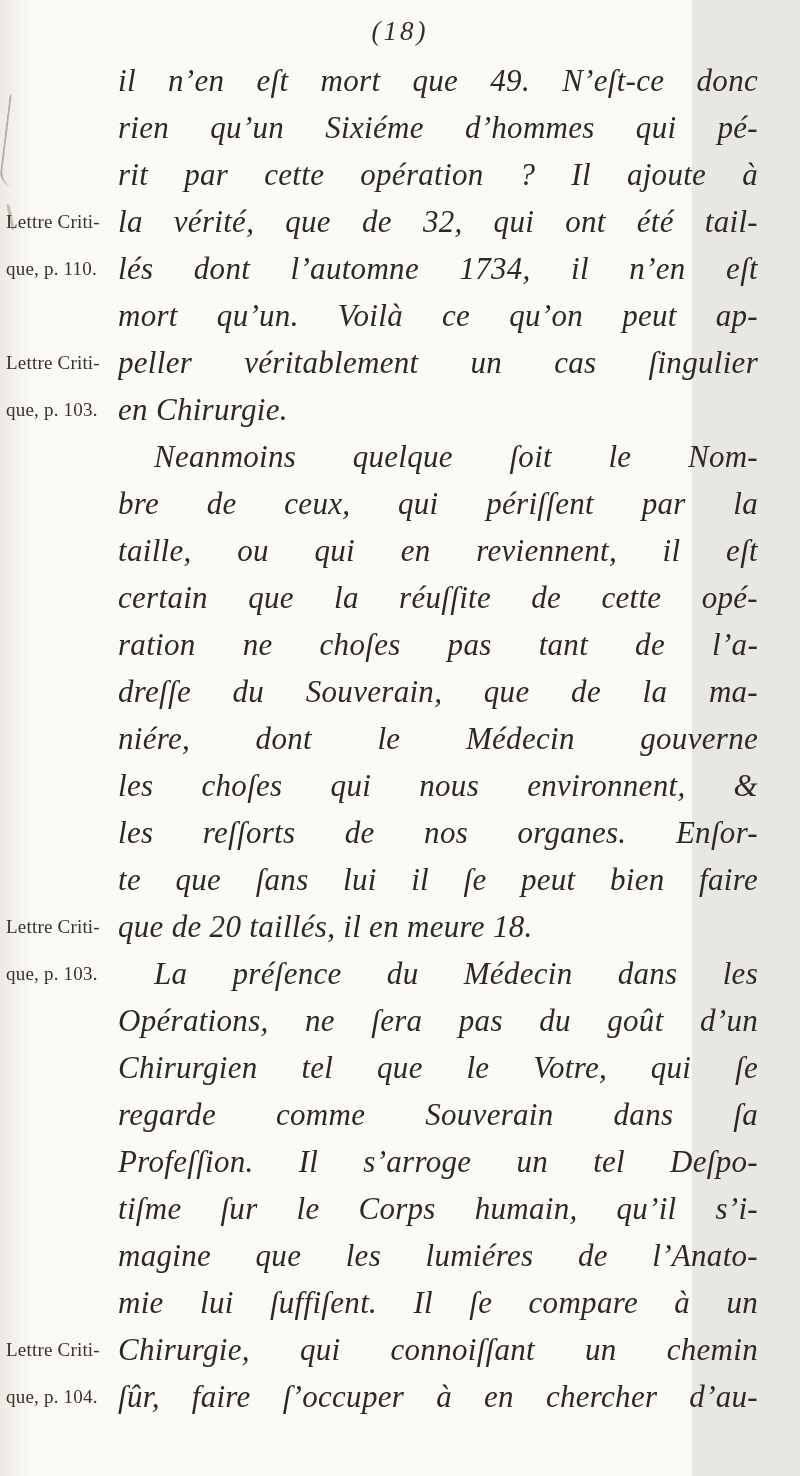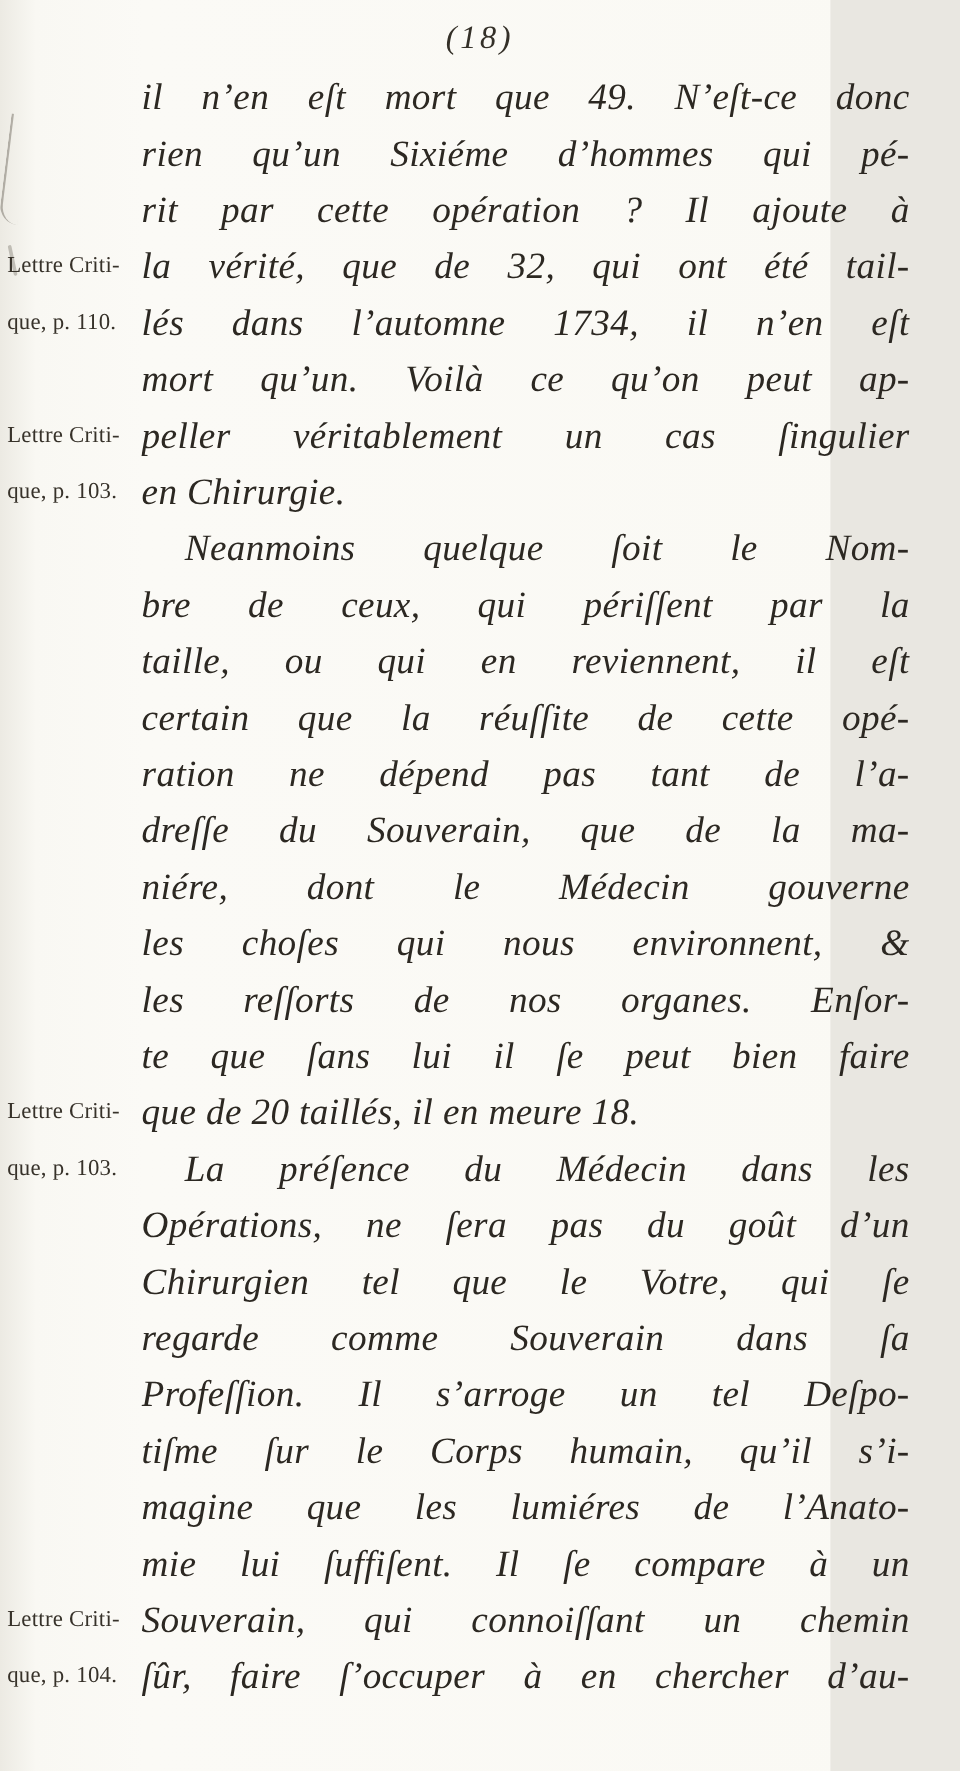--- a/index.html
+++ b/index.html
@@ -65,44 +65,44 @@
   <div class="scan-artifact-curve"></div>
   <div class="scan-artifact-speck"></div>
 
   <div class="page-number">(18)</div>
 
   <div class="text-block">
     <div class="line">il n’en eſt mort que 49. N’eſt-ce donc</div>
     <div class="line">rien qu’un Sixiéme d’hommes qui pé-</div>
     <div class="line">rit par cette opération ? Il ajoute à</div>
     <div class="line">la vérité, que de 32, qui ont été tail-</div>
-    <div class="line">lés dans l’automne 1734, il n’en eſt</div>
+    <div class="line">lés dont l’automne 1734, il n’en eſt</div>
     <div class="line">mort qu’un. Voilà ce qu’on peut ap-</div>
     <div class="line">peller véritablement un cas ſingulier</div>
     <div class="line para-end">en Chirurgie.</div>
     <div class="line indent">Neanmoins quelque ſoit le Nom-</div>
     <div class="line">bre de ceux, qui périſſent par la</div>
     <div class="line">taille, ou qui en reviennent, il eſt</div>
     <div class="line">certain que la réuſſite de cette opé-</div>
-    <div class="line">ration ne dépend pas tant de l’a-</div>
+    <div class="line">ration ne choſes pas tant de l’a-</div>
     <div class="line">dreſſe du Souverain, que de la ma-</div>
     <div class="line">niére, dont le Médecin gouverne</div>
     <div class="line">les choſes qui nous environnent, &amp;</div>
     <div class="line">les reſſorts de nos organes. Enſor-</div>
     <div class="line">te que ſans lui il ſe peut bien faire</div>
     <div class="line para-end">que de 20 taillés, il en meure 18.</div>
     <div class="line indent">La préſence du Médecin dans les</div>
     <div class="line">Opérations, ne ſera pas du goût d’un</div>
     <div class="line">Chirurgien tel que le Votre, qui ſe</div>
     <div class="line">regarde comme Souverain dans ſa</div>
     <div class="line">Profeſſion. Il s’arroge un tel Deſpo-</div>
     <div class="line">tiſme ſur le Corps humain, qu’il s’i-</div>
     <div class="line">magine que les lumiéres de l’Anato-</div>
     <div class="line">mie lui ſuffiſent. Il ſe compare à un</div>
-    <div class="line">Souverain, qui connoiſſant un chemin</div>
+    <div class="line">Chirurgie, qui connoiſſant un chemin</div>
     <div class="line">ſûr, faire ſ’occuper à en chercher d’au-</div>
   </div>
 
   <div class="margin-note" style="top:198px">
     <div class="mn-line">Lettre Criti-</div>
     <div class="mn-line">que, p. 110.</div>
   </div>
 
   <div class="margin-note" style="top:339px">
     <div class="mn-line">Lettre Criti-</div>

